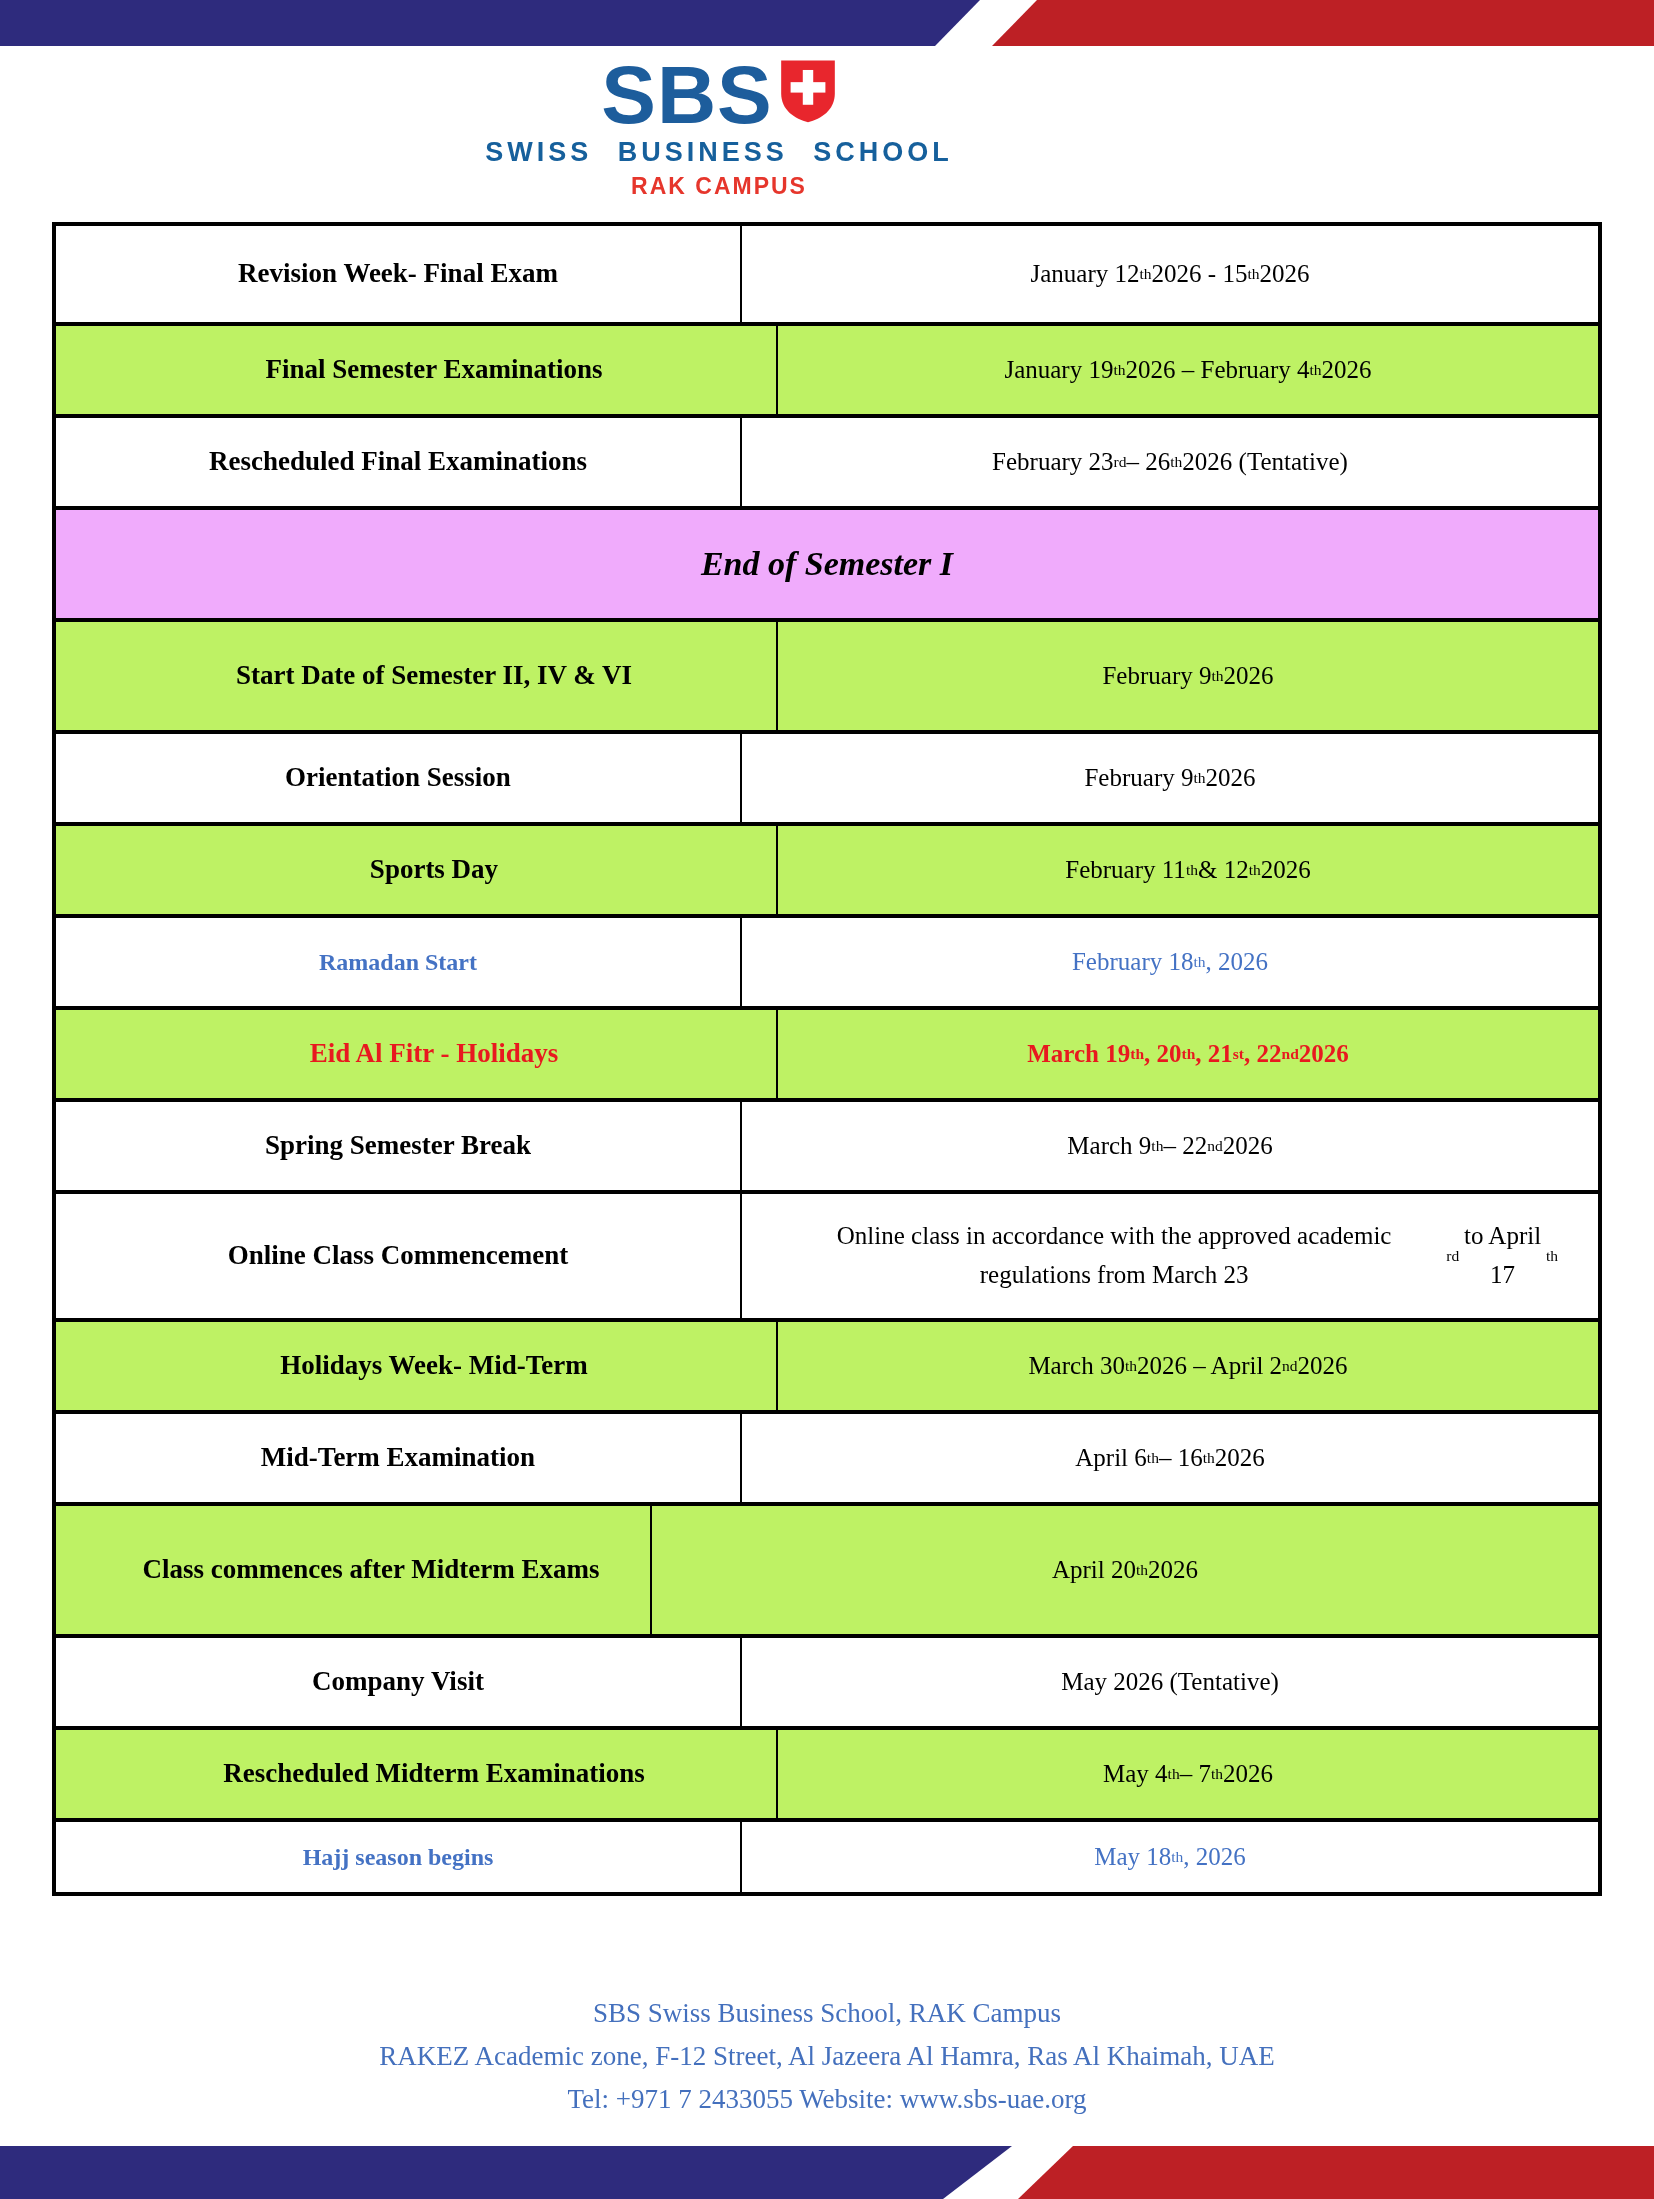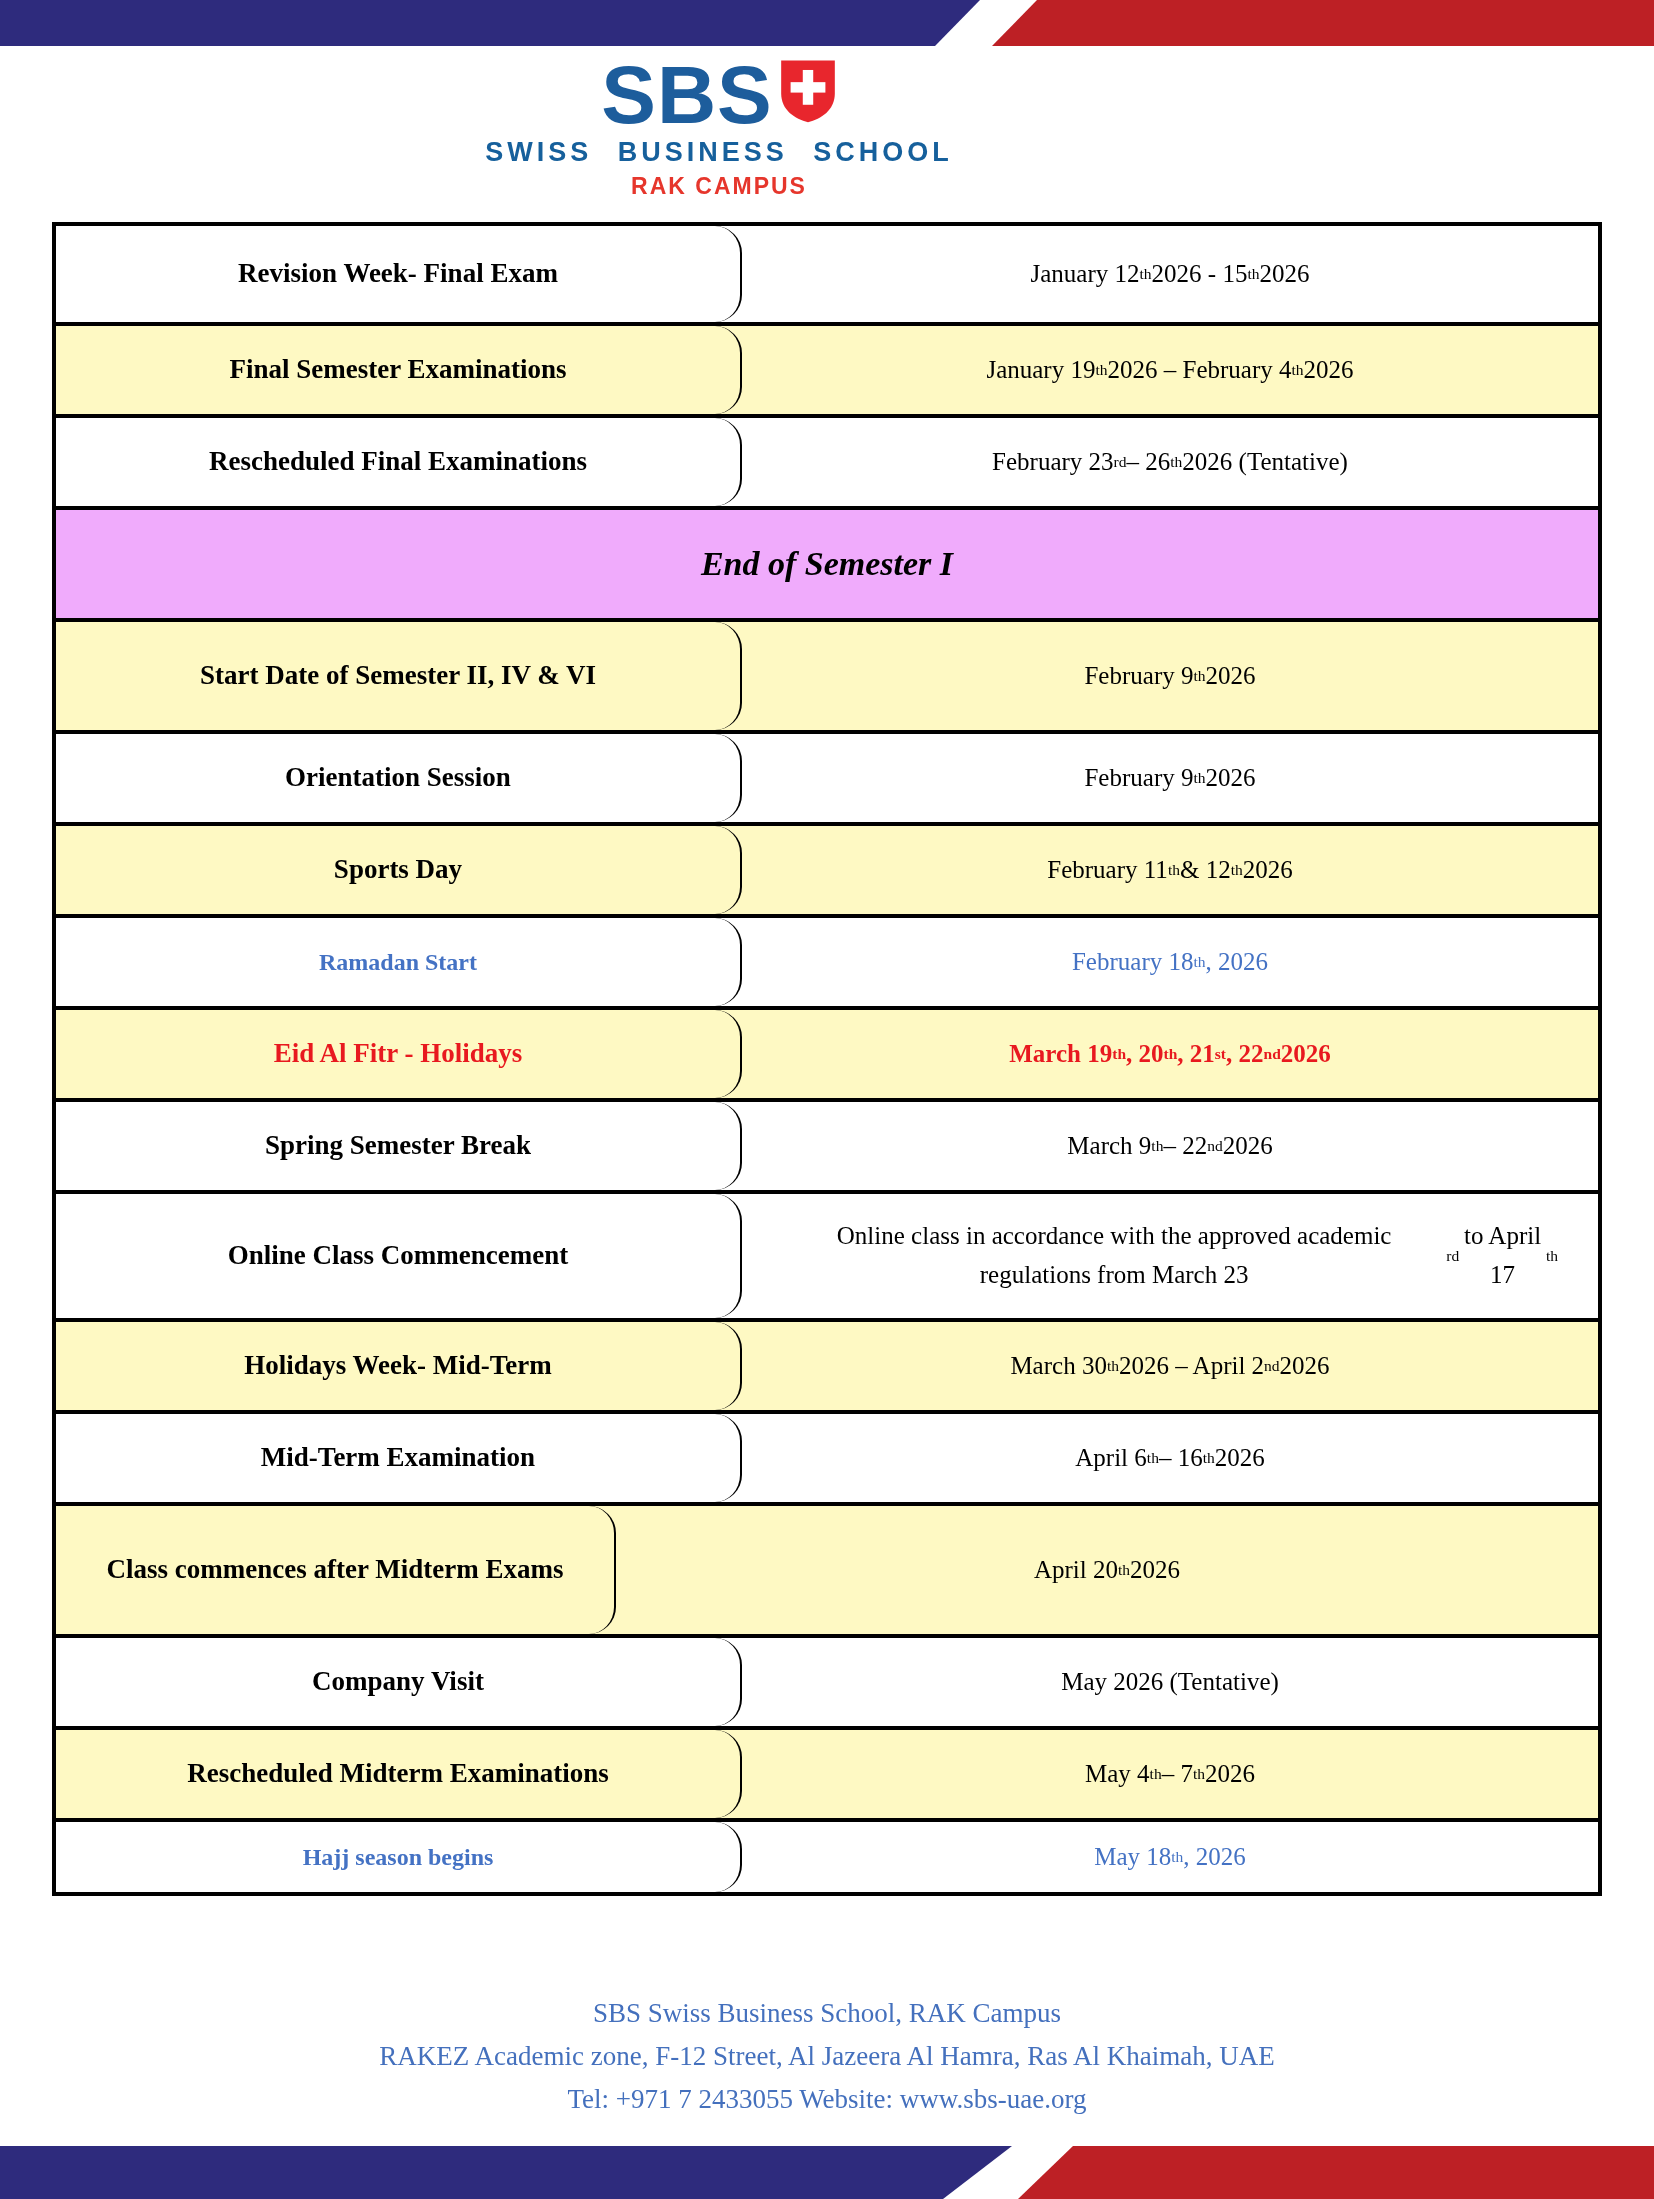--- a/index.html
+++ b/index.html
@@ -31,24 +31,24 @@
   
   .cal-table{
     position:absolute;top:222px;left:52px;width:1550px;
     border:4px solid #000;box-sizing:border-box;background:#fff;
   }
   .row{display:flex;min-height:92px;box-sizing:border-box;}
   .row + .row{border-top:4px solid #000;}
   .cell{display:flex;align-items:center;justify-content:center;
         text-align:center;box-sizing:border-box;padding:8px 40px;}
   .cell-event{flex:0 0 686px;width:686px;border-right:2px solid #000;
-              font-weight:bold;font-size:27px;line-height:1.45;border-radius:27px;}
+              font-weight:bold;font-size:27px;line-height:1.45;}
   .cell-date{flex:1;font-size:25px;line-height:1.55;}
   .cell-merged{flex:1;font-weight:bold;font-style:italic;font-size:34px;}
-  .row-blue{background:#fef9c3;}
+  .row-blue{background:#bef264;padding-left:36px;}
   .row-cream{background:#f0abfc;}
   .row-white{background:#ffffff;}
   .text-blue .cell-event{color:#4472c4;font-size:24px;}
   .text-blue .cell-date{color:#4472c4;}
   .text-red .cell-event{color:#e8191f;}
   .text-red .cell-date{color:#e8191f;font-weight:bold;}
   
   .h-r1{min-height:96px;}
   .h-cream{min-height:112px;}
   .h-start{min-height:112px;}

